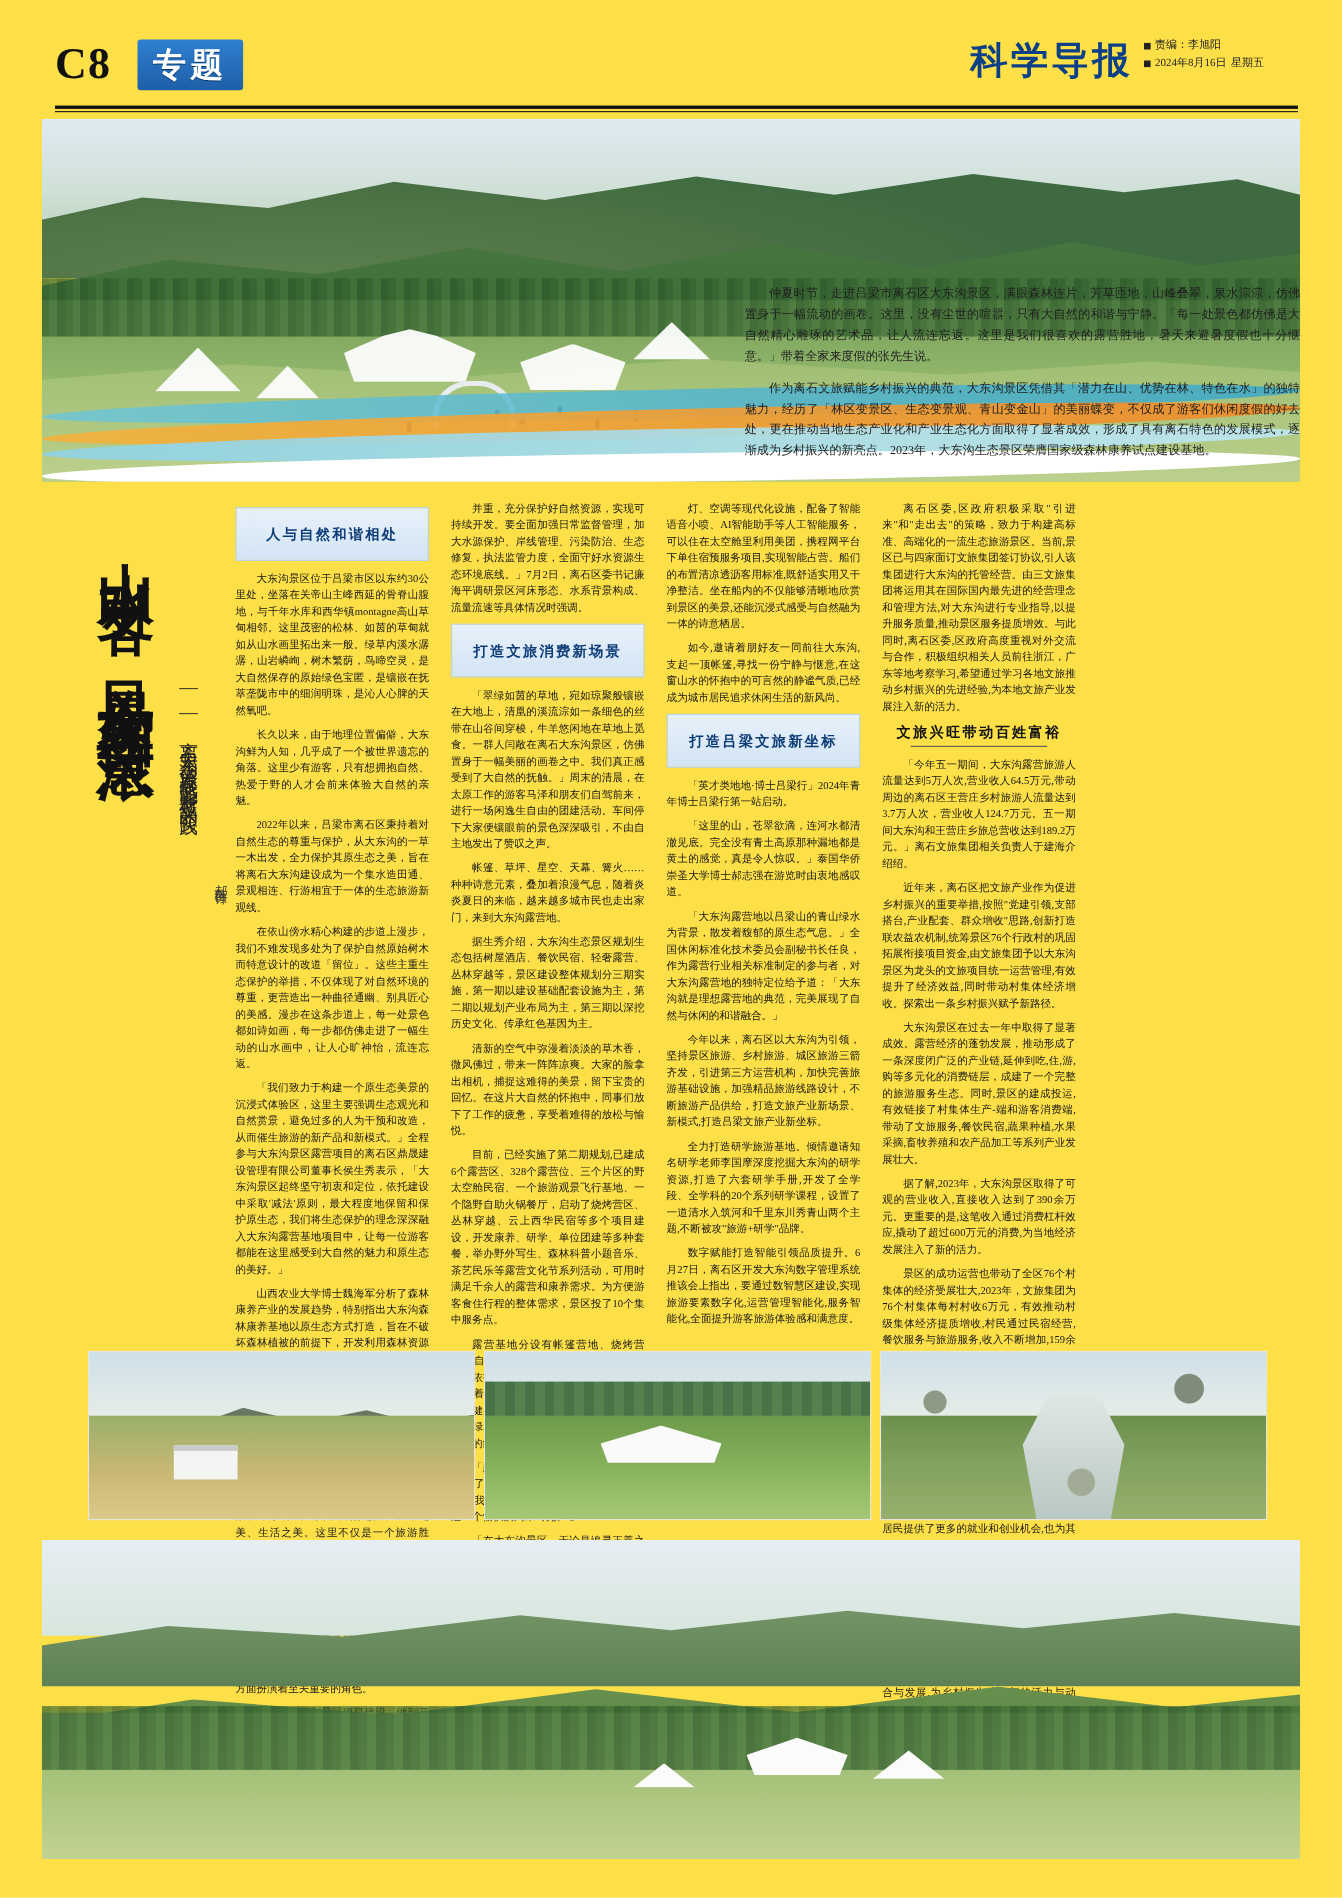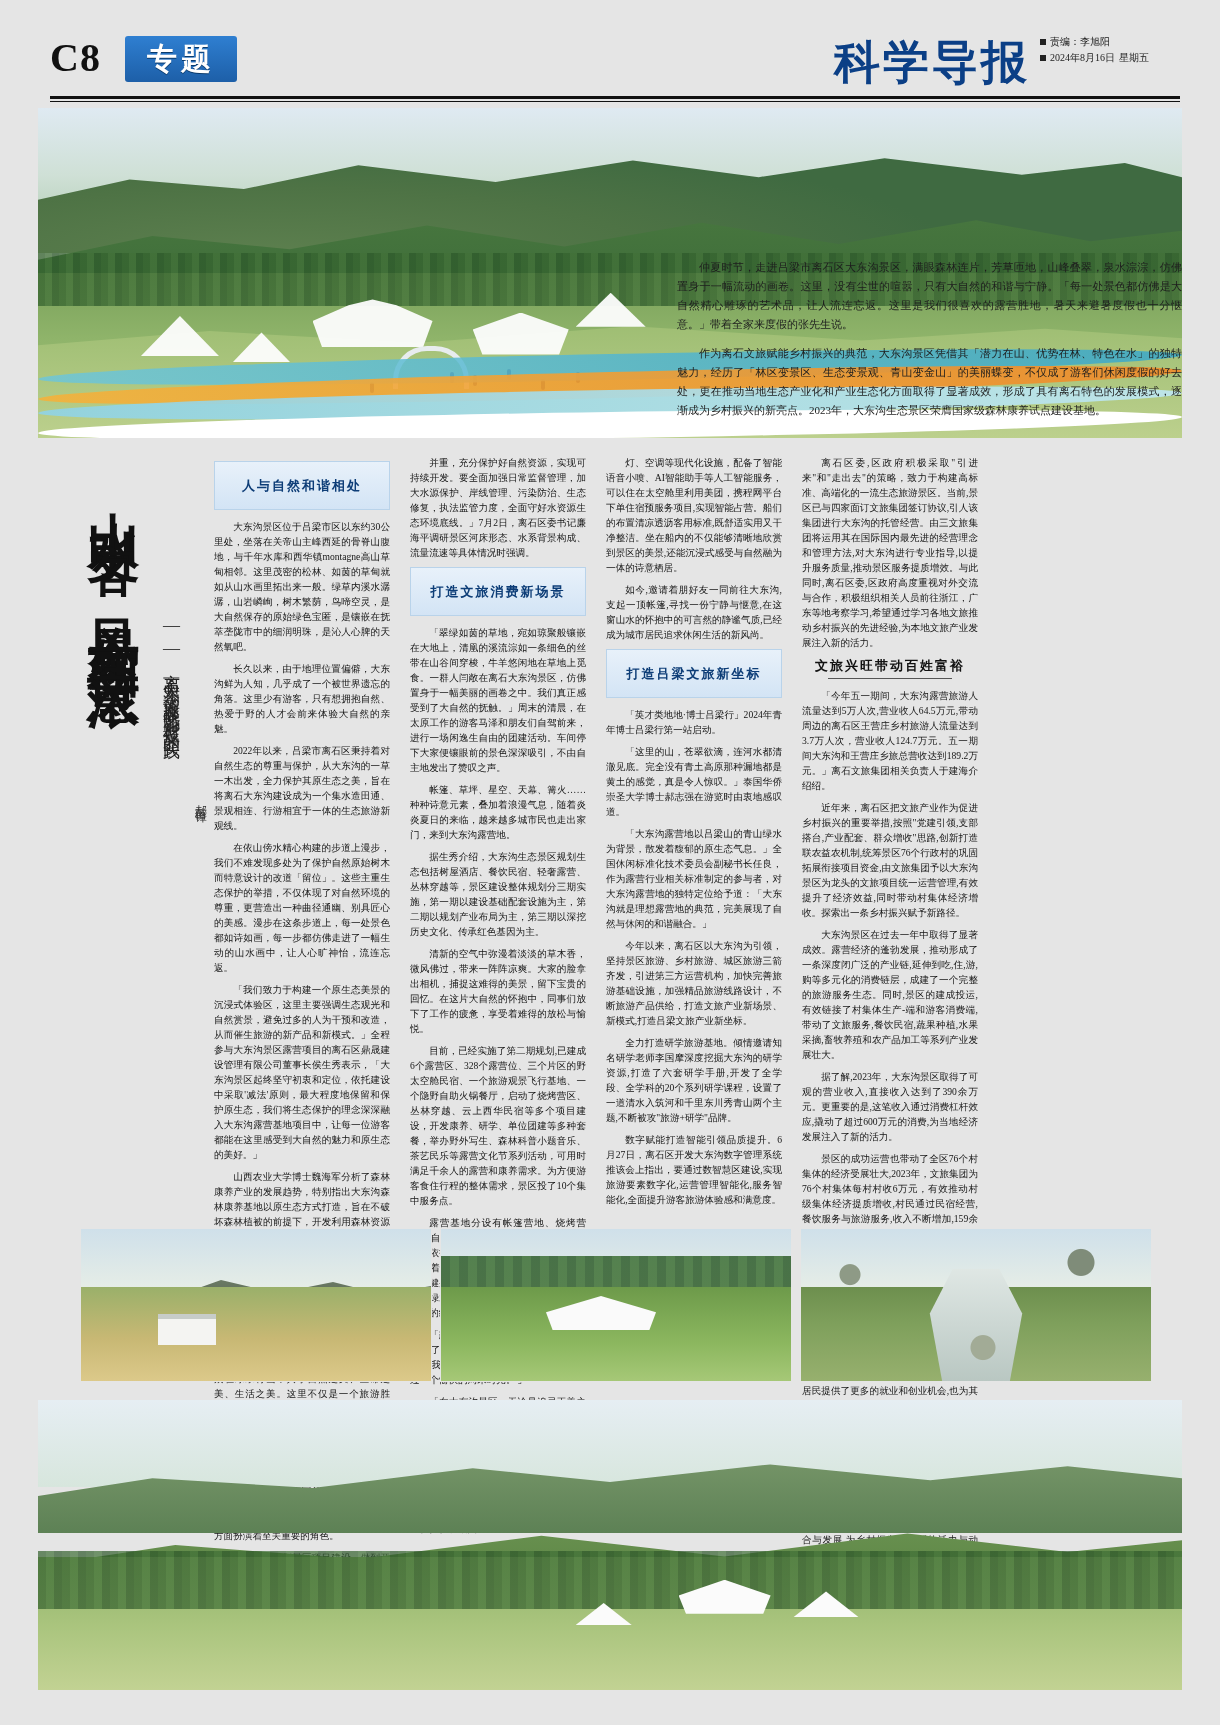--- a/index.html
+++ b/index.html
@@ -4,31 +4,31 @@
 <style>
   html,body{margin:0;padding:0;}
   body{
     width:1220px;height:1725px;
     background:#ffffff;
     font-family:"Liberation Serif","DejaVu Serif",serif;
     color:#111;
     position:relative;
     overflow:hidden;
   }
-  .page{position:absolute;left:0;top:0;width:1220px;height:1725px;background:#e5e5e5;}
+  .page{position:absolute;left:0;top:0;width:1220px;height:1725px;background:#fde047;}
 
   
   .masthead{position:absolute;left:50px;top:30px;width:1130px;height:62px;}
   .page-num{position:absolute;left:0;top:4px;font-size:40px;font-weight:700;letter-spacing:1px;font-family:"Liberation Serif",serif;}
-  .section-badge{position:absolute;left:75px;top:6px;width:112px;height:46px;
+  .section-badge{position:absolute;left:75px;top:6px;width:96px;height:46px;
     background:linear-gradient(180deg,#2f7fd1 0%,#1d5fa8 100%);
     border-radius:3px;display:flex;align-items:center;justify-content:center;}
   .section-badge span{color:#fff;font-size:30px;font-weight:700;letter-spacing:4px;
      font-family:"Liberation Sans",sans-serif;text-shadow:0 1px 0 #0a3a6b;}
-  .paper-title{position:absolute;right:150px;top:2px;font-size:46px;font-weight:700;letter-spacing:3px;
+  .paper-title{position:absolute;right:150px;top:2px;font-size:34px;font-weight:700;letter-spacing:3px;
      color:#0b3f86;font-family:"Liberation Serif",serif;white-space:nowrap;}
   .meta{position:absolute;right:0;top:4px;width:140px;font-size:10px;line-height:16px;color:#222;}
   .meta div{display:flex;align-items:center;gap:4px;}
   .meta .sq{display:inline-block;width:6px;height:6px;background:#222;}
   .rule-top{position:absolute;left:50px;top:96px;width:1130px;height:3px;background:#111;}
   .rule-top:after{content:"";position:absolute;left:0;top:5px;width:1130px;height:1px;background:#111;}
 
   
   .hero{position:absolute;left:38px;top:108px;width:1144px;height:330px;overflow:hidden;}
   .hero .sky{position:absolute;left:0;top:0;width:100%;height:34%;

